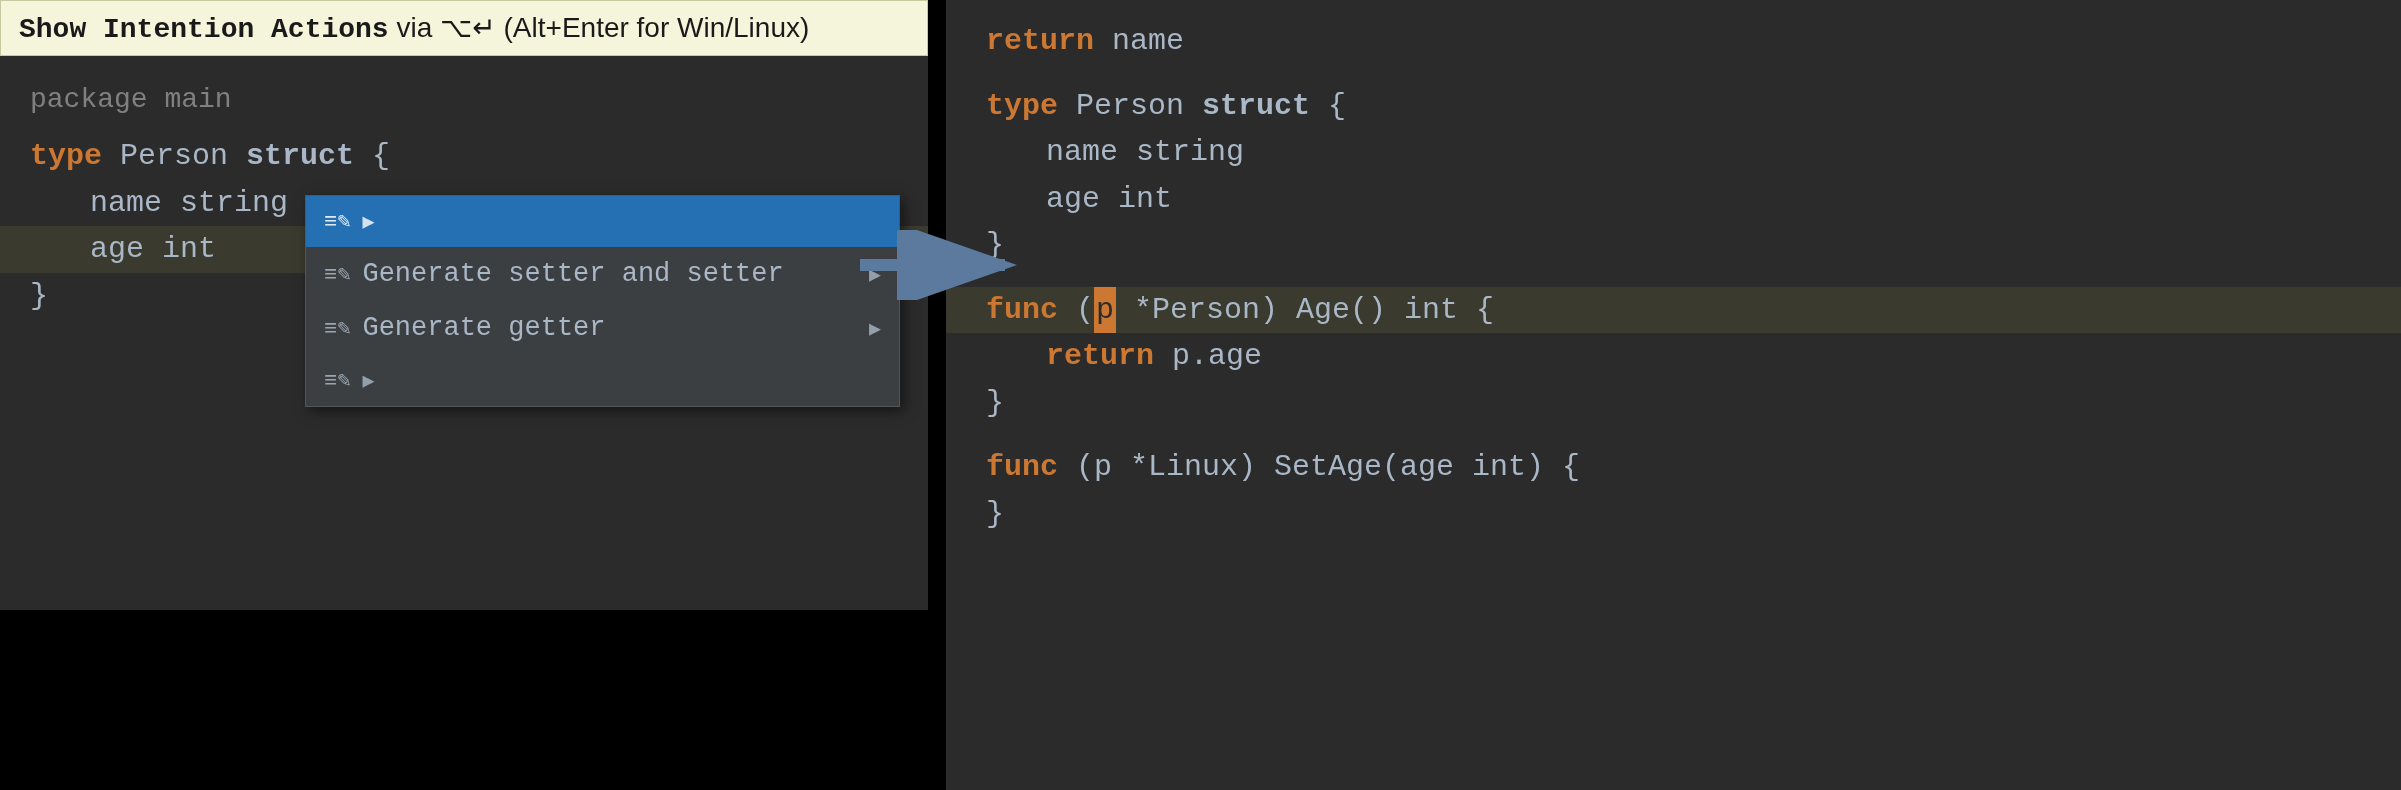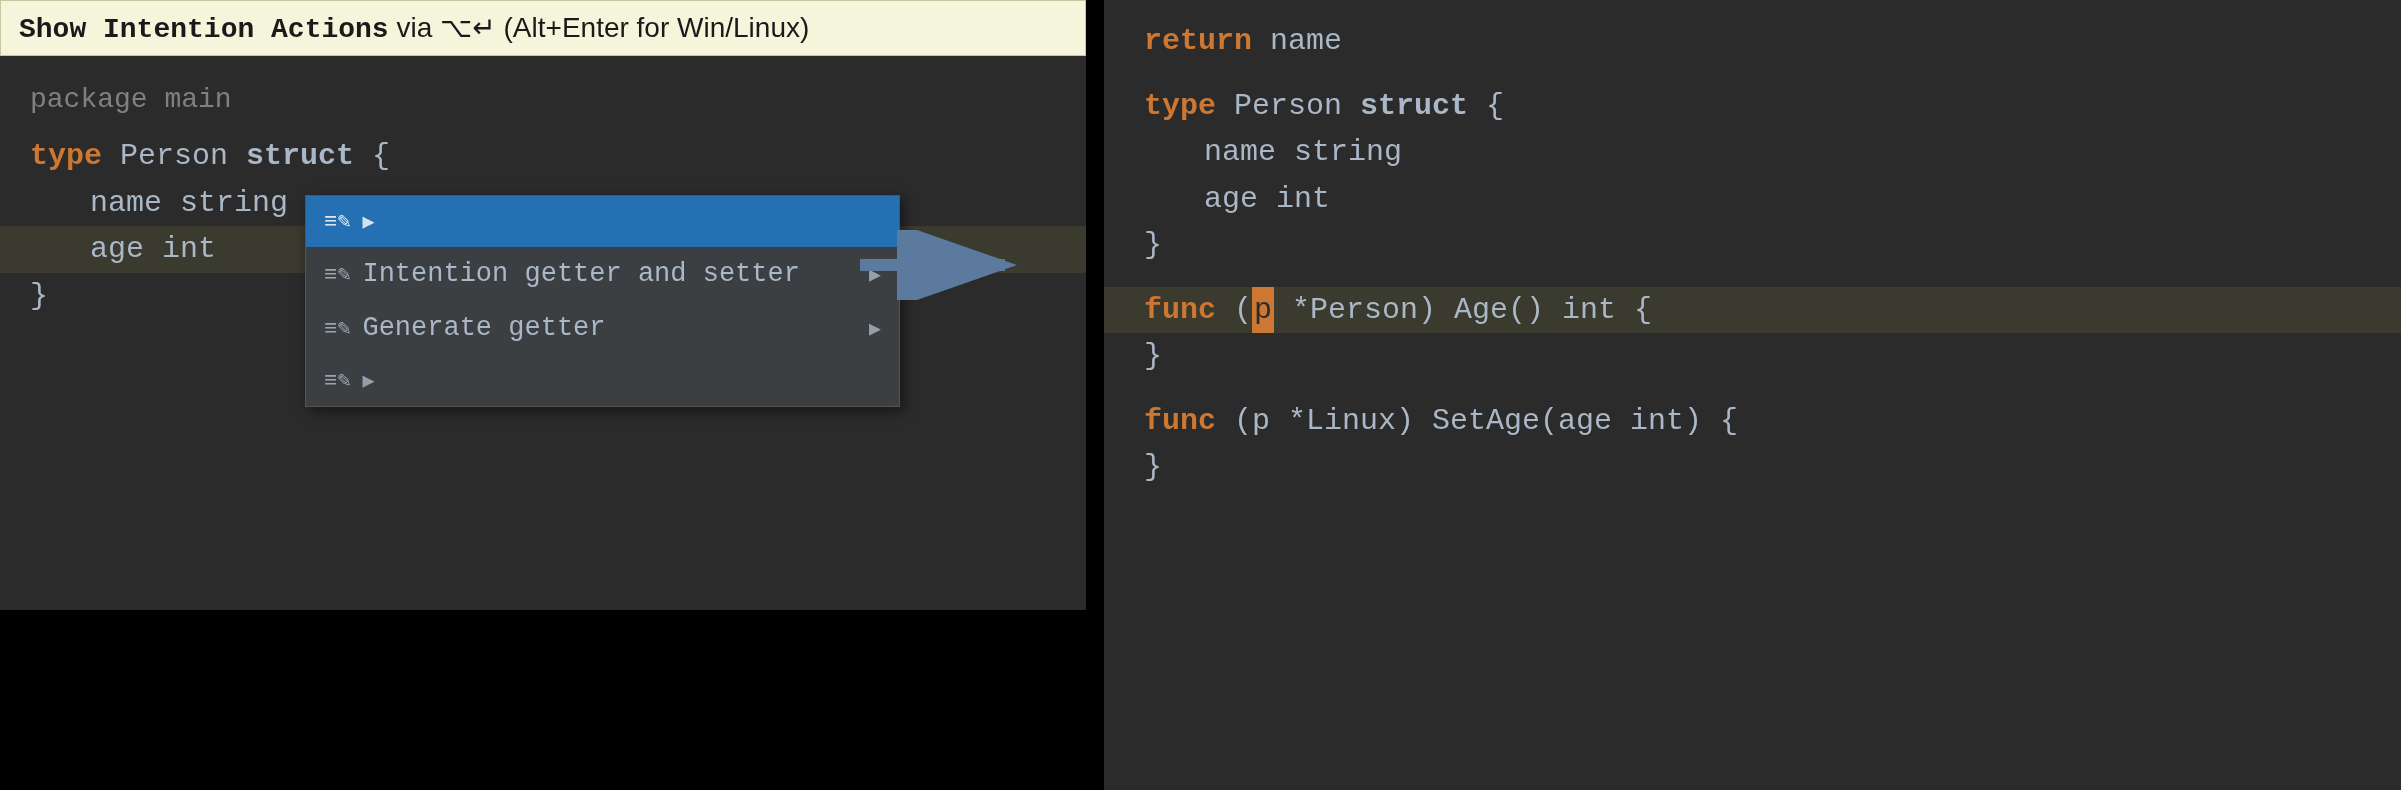--- a/index.html
+++ b/index.html
@@ -7,21 +7,21 @@
       width: 2401px;
       height: 790px;
       background: #1e1e1e;
       font-family: 'Courier New', Courier, monospace;
       overflow: hidden;
       display: flex;
     }
 
     
     .left-panel {
-      width: 1086px;
+      width: 928px;
       height: 790px;
       background: #2b2b2b;
       position: relative;
       flex-shrink: 0;
     }
 
     
     .tooltip-bar {
       position: absolute;
       top: 0;
@@ -186,21 +186,21 @@
 
   <div class="context-menu">
 
     <div class="menu-item selected">
       <span class="menu-icon">≡✎</span>
       <span class="menu-arrow">▶</span>
     </div>
 
     <div class="menu-item">
       <span class="menu-icon">≡✎</span>
-      <span class="menu-label">Intention getter and setter</span>
+      <span class="menu-label">Generate setter and setter</span>
       <span class="menu-arrow">▶</span>
     </div>
 
     <div class="menu-item">
       <span class="menu-icon">≡✎</span>
       <span class="menu-label">Generate getter</span>
       <span class="menu-arrow">▶</span>
     </div>
 
     <div class="menu-item">
@@ -238,20 +238,24 @@
   <div style="padding-left:60px;">name string</div>
   <div style="padding-left:60px;">age int</div>
   <div>}</div>
   <div style="height:18px;"></div>
 
   <span class="highlighted-line-right">
     <span class="kw-func">func</span>
     <span> (<span class="cursor-box">p</span> *Person) Age() int {</span>
   </span>
 
+  <div style="padding-left:60px;">
+    <span class="kw-return">return</span>
+    <span> p.age</span>
+  </div>
   <div>}</div>
   <div style="height:18px;"></div>
 
   <div>
     <span class="kw-func">func</span>
     <span> (p *Linux) SetAge(age int) {</span>
   </div>
   <div>}</div>
 </div>
 

